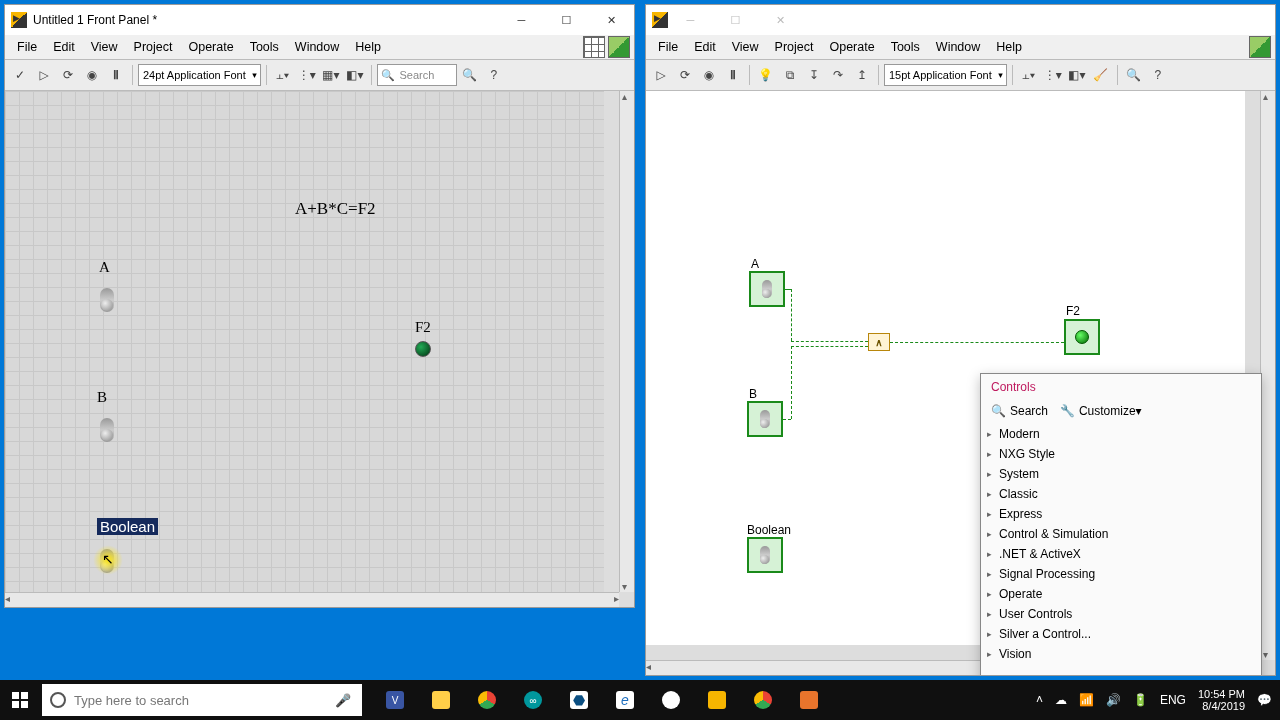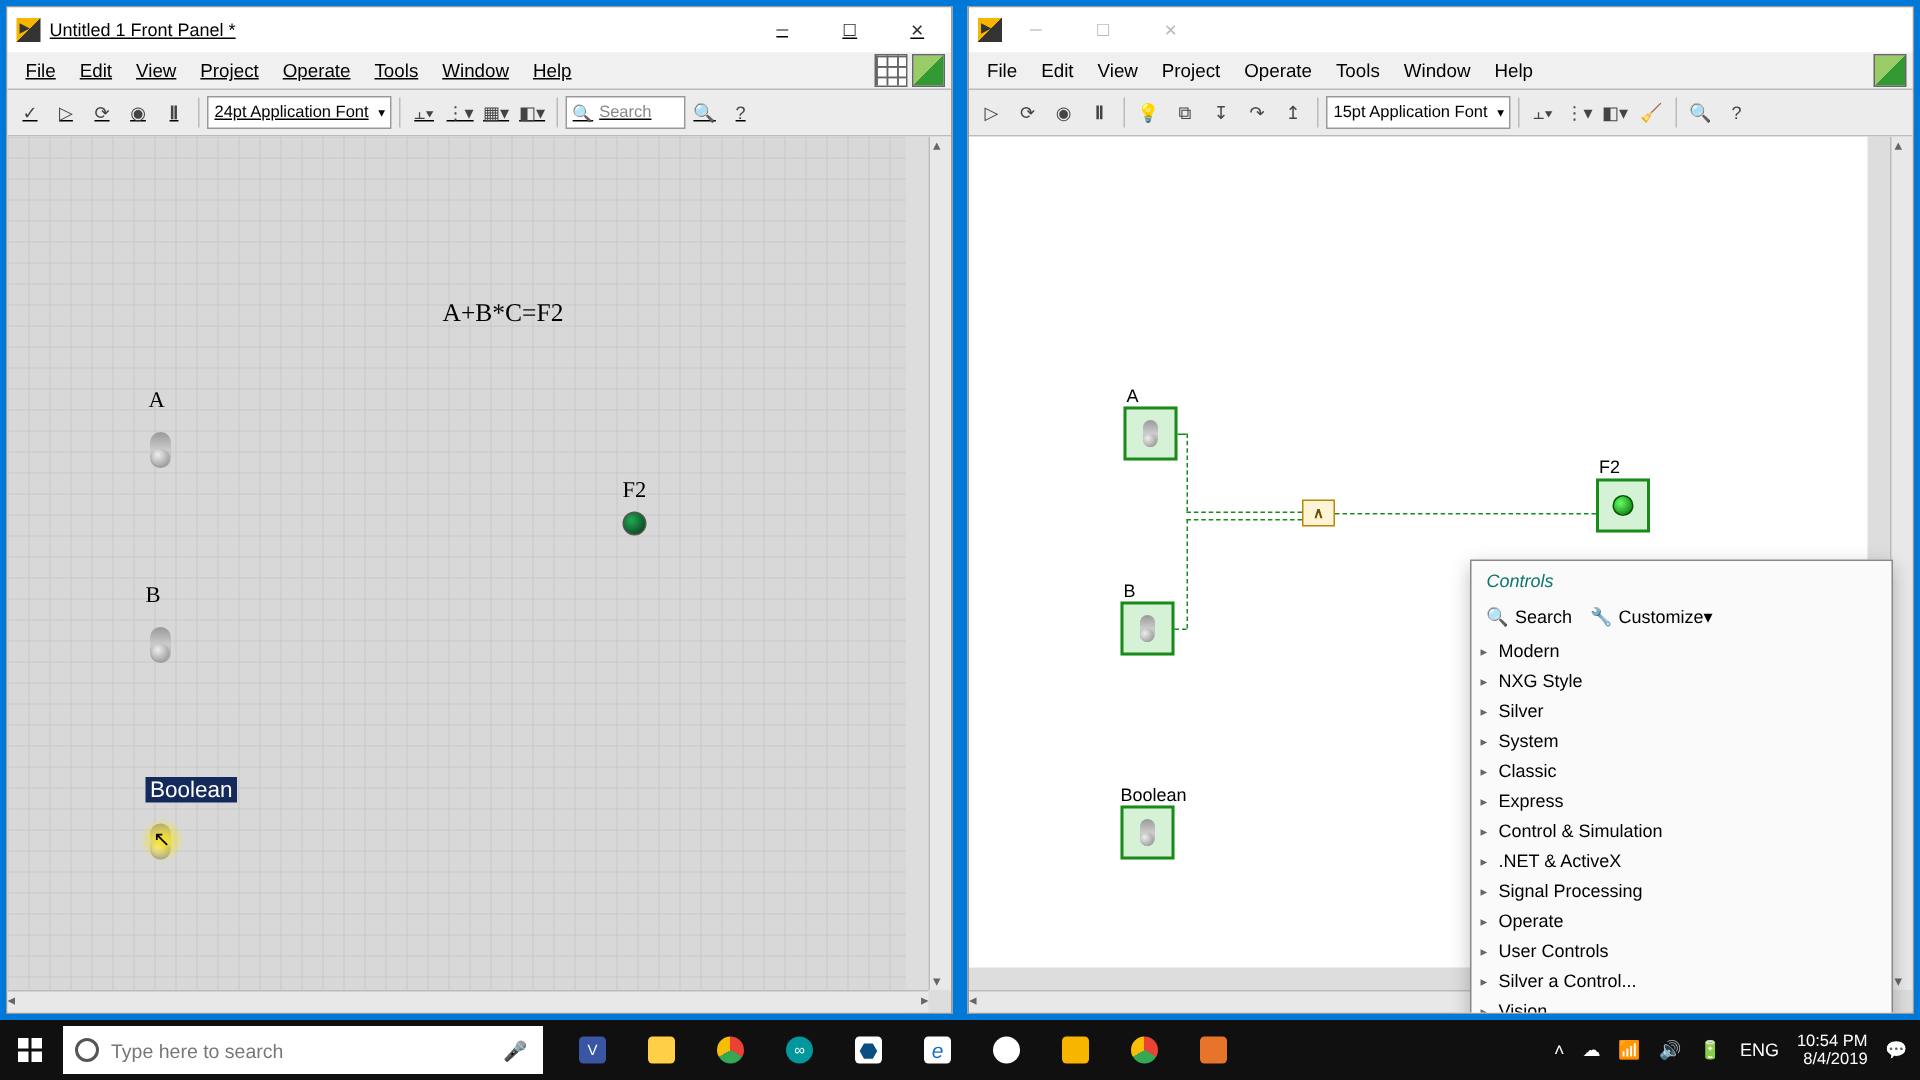--- a/index.html
+++ b/index.html
@@ -44,21 +44,21 @@
 .bd-node { position:absolute; width:36px; height:36px; border:2px solid #1a8a1a; background:#d6f2d6; display:flex; align-items:center; justify-content:center; overflow:hidden; }
 .bd-node.ind { background:#d6f2d6; }
 .bd-node .inner-sw { width:10px; height:18px; background:linear-gradient(#999,#ccc,#999); border-radius:5px; position:relative; }
 .bd-node .inner-sw::after { content:""; position:absolute; width:9px; height:9px; border-radius:50%; background:radial-gradient(circle at 35% 35%,#eee,#888); left:0; bottom:0; }
 .bd-node .inner-led { width:14px; height:14px; border-radius:50%; background:radial-gradient(circle at 35% 35%,#6f6,#060); border:1px solid #050; }
 .bd-label { position:absolute; font-size:12px; }
 .and-node { position:absolute; width:22px; height:18px; border:1px solid #b8860b; background:#fff4d6; display:flex; align-items:center; justify-content:center; font-size:10px; font-weight:bold; color:#6b5200; }
 .wire { position:absolute; border:0 dashed #1a8a1a; }
 
 .controls-pal { position:absolute; background:#fafafa; border:1px solid #888; box-shadow:0 4px 12px rgba(0,0,0,.25); display:flex; flex-direction:column; font-size:12px; }
-.pal-title { padding:6px 10px; color:#0f766e;font-style:italic; }
+.pal-title { padding:6px 10px; color:#be185d; }
 .pal-search-row { display:flex; align-items:center; gap:12px; padding:4px 10px 6px; }
 .pal-search-row .srch { display:flex; align-items:center; gap:4px; }
 .pal-list { flex:1 1 auto; overflow:hidden; }
 .pal-item { display:flex; align-items:center; height:20px; padding:0 10px 0 18px; position:relative; }
 .pal-item::before { content:"▸"; position:absolute; left:6px; font-size:9px; color:#666; }
 
 .taskbar { position:absolute; left:0; right:0; bottom:0; height:40px; background:#101010; display:flex; align-items:center; color:#fff; }
 .taskbar .start { width:40px; height:40px; display:flex; align-items:center; justify-content:center; }
 .win-logo { width:16px; height:16px; display:grid; grid-template-columns:1fr 1fr; grid-template-rows:1fr 1fr; gap:2px; }
 .win-logo div { background:#fff; }
@@ -66,21 +66,21 @@
 .search-bar .mic { position:absolute; right:10px; color:#555; }
 .task-icons { display:flex; margin-left:10px; }
 .task-icons .ti { width:46px; height:40px; display:flex; align-items:center; justify-content:center; font-size:18px; }
 .tray { margin-left:auto; display:flex; align-items:center; height:40px; gap:12px; padding:0 8px; font-size:12px; }
 .tray .clock { text-align:right; line-height:1.1; font-size:11px; }
 .tb-colored { width:18px; height:18px; border-radius:3px; }
 </style>
 </head>
 <body>
 
-<div class="window" style="left:4px; top:4px; width:631px; height:672px;text-decoration:underline;">
+<div class="window" style="left:4px; top:4px; width:631px; height:604px;">
   <div class="titlebar">
     <span class="lv-icon"></span>
     <span class="title-text">Untitled 1 Front Panel *</span>
     <div class="winbtns">
       <div class="winbtn">─</div>
       <div class="winbtn">☐</div>
       <div class="winbtn close">✕</div>
     </div>
   </div>
   <div class="menubar">
@@ -236,21 +236,20 @@
             <span>Search</span>
           </div>
         <div class="srch">
             <span>🔧</span>
             <span>Customize▾</span>
           </div>
       </div>
       <div class="pal-list">
         <div class="pal-item">Modern</div>
         <div class="pal-item">NXG Style</div>
-        <div class="pal-item">Silver</div>
         <div class="pal-item">System</div>
         <div class="pal-item">Classic</div>
         <div class="pal-item">Express</div>
         <div class="pal-item">Control &amp; Simulation</div>
         <div class="pal-item">.NET &amp; ActiveX</div>
         <div class="pal-item">Signal Processing</div>
         <div class="pal-item">Operate</div>
         <div class="pal-item">User Controls</div>
         <div class="pal-item">Silver a Control...</div>
         <div class="pal-item">Vision</div>

